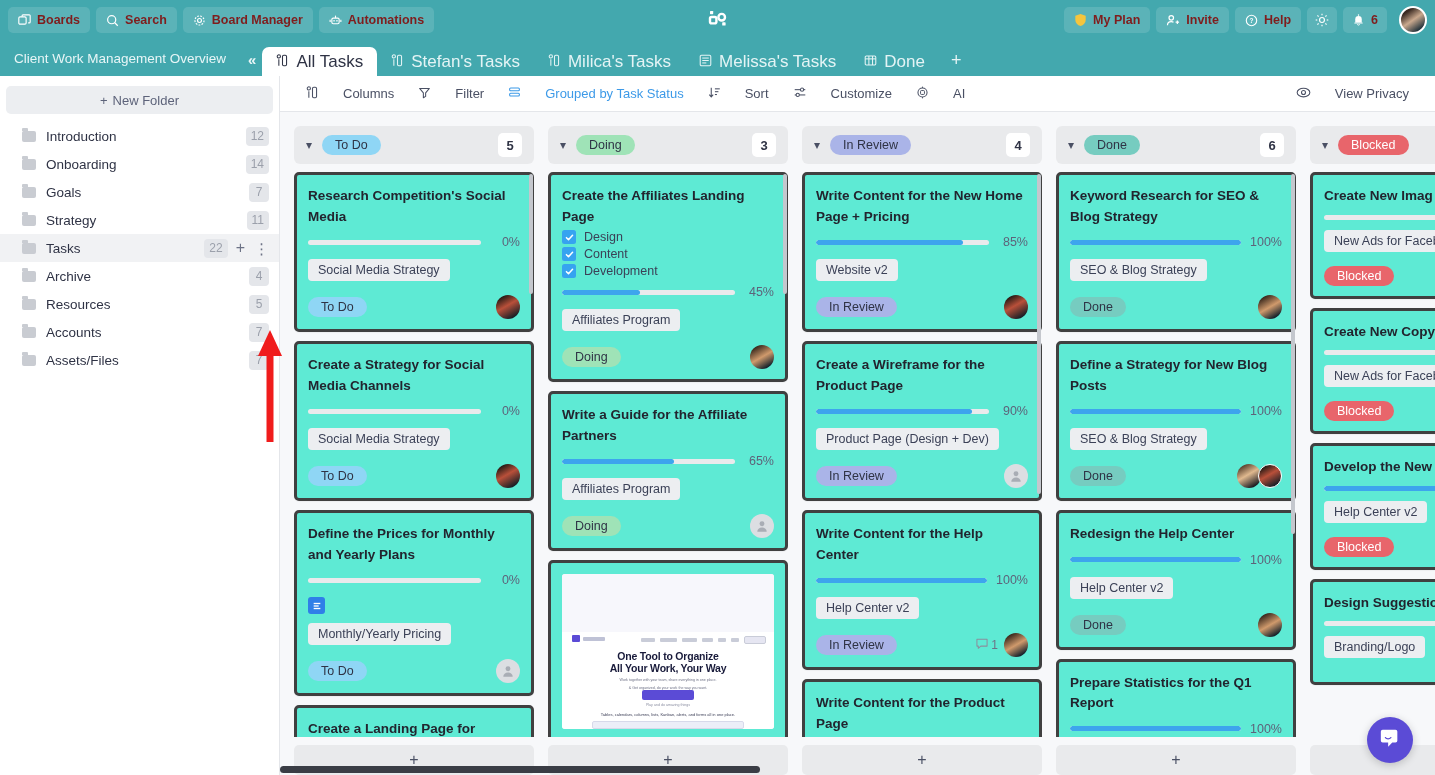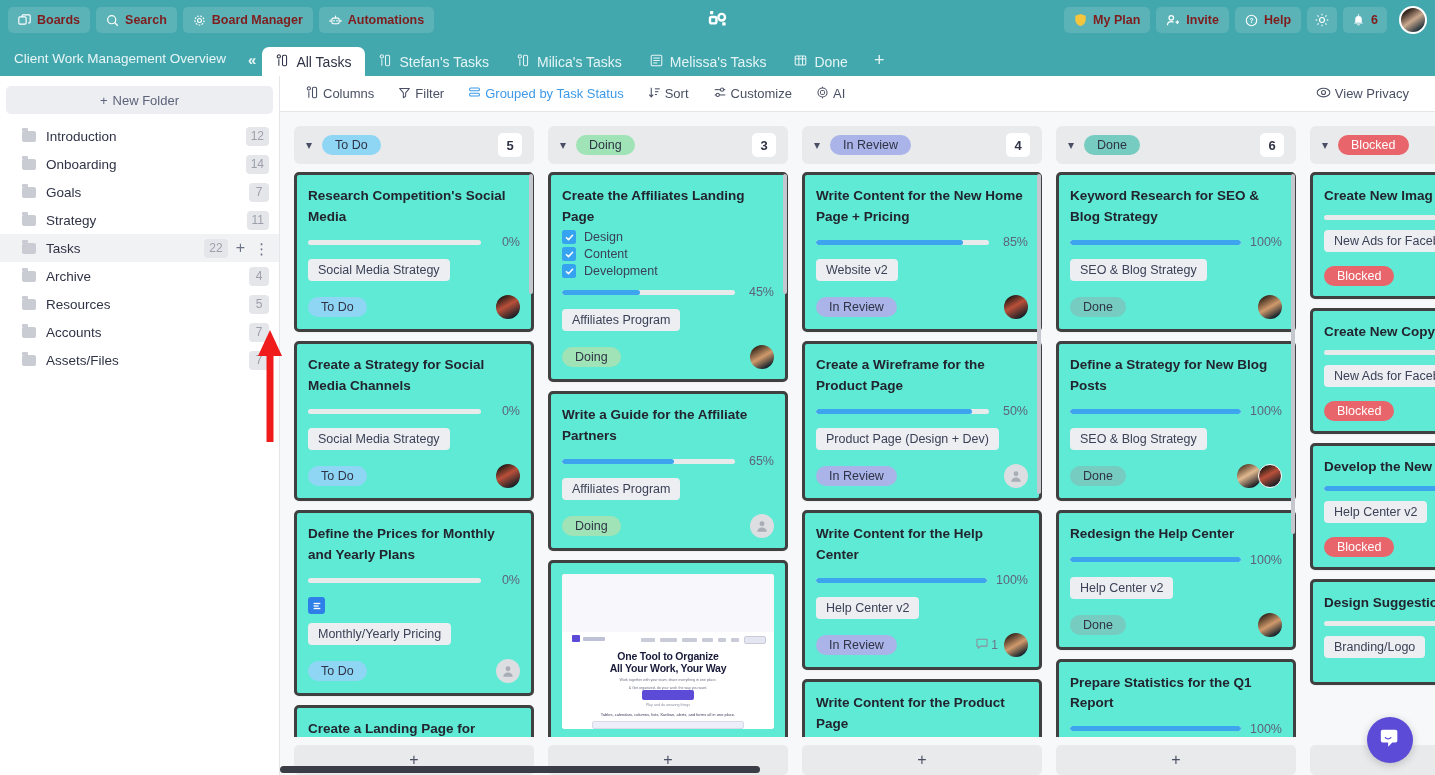--- a/index.html
+++ b/index.html
@@ -52,21 +52,21 @@
     padding: 0 14px 10px 14px; white-space: nowrap;
   }
   .collapse-btn {
     color: #e8f6f7; font-size: 15px; font-weight: bold;
     padding: 0 8px 8px 8px; cursor: pointer; letter-spacing: -2px;
   }
   .tabs { display: flex; align-items: flex-end; gap: 0; }
   .tab {
     display: flex; align-items: center; gap: 7px;
     height: 29px; padding: 0 14px;
-    color: #e4f4f5; font-size: 14px; cursor: pointer;
+    color: #e4f4f5; font-size: 17px; cursor: pointer;
     border-radius: 7px 7px 0 0; white-space: nowrap;
   }
   .tab.active {
     background: #ffffff; color: #2f3345; font-weight: normal;
   }
   .tab-add {
     color: #e4f4f5; font-size: 18px; padding: 0 12px 5px 12px; cursor: pointer;
   }
 
   
@@ -111,21 +111,21 @@
 
   .red-arrow { position: absolute; left: 255px; top: 248px; }
 
   
   .board-wrap { flex: 1; display: flex; flex-direction: column; background: #f7f8fa; min-width: 0; }
   .toolbar {
     height: 36px; background: #ffffff; border-bottom: 1px solid #e4e6ea;
     display: flex; align-items: center; padding: 0 14px; gap: 0;
   }
   .tool {
-    display: flex; align-items: center; gap: 4px;
+    display: flex; align-items: center; gap: 24px;
     font-size: 13px; color: #4a5064; cursor: pointer;
     padding: 0 12px; white-space: nowrap;
   }
   .tool.hl { color: #3d9ae8; }
   .tool.right { margin-left: auto; color: #4a5064; }
 
   .columns {
     flex: 1; display: flex; gap: 14px;
     padding: 14px 0 0 14px; overflow: hidden; position: relative;
   }
@@ -766,21 +766,21 @@
                 </span>
               </div>
             </div>
 
             <div class="card">
               <div class="card-title">Create a Wireframe for the Product Page</div>
               <div class="prog-row">
                 <div class="prog-track">
                     <div class="prog-fill" style="width:90%"></div>
                   </div>
-                <span class="prog-pct">50%</span>
+                <span class="prog-pct">90%</span>
               </div>
               <div class="tag">Product Page (Design + Dev)</div>
               <div class="card-foot">
                 <span class="status-pill" style="background:#aab4e8;">In Review</span>
                 <span class="foot-right">
                   <span class="av empty">
                     <svg width="14" height="14" viewBox="0 0 16 16">
                         <circle cx="8" cy="5.4" r="2.8" fill="#a9adb5"></circle>
                         <path d="M2.6 14.5c0-3 2.4-4.9 5.4-4.9s5.4 1.9 5.4 4.9z" fill="#a9adb5"></path>
                       </svg>

